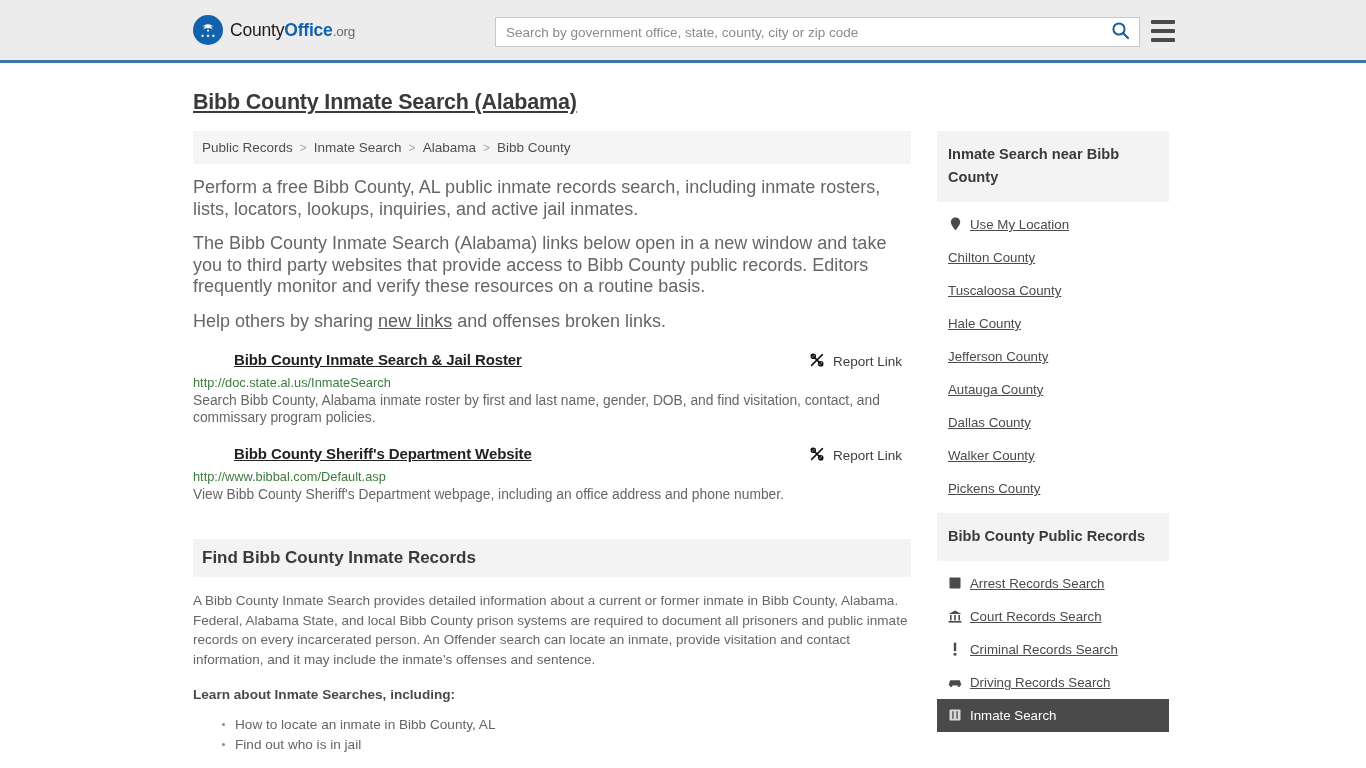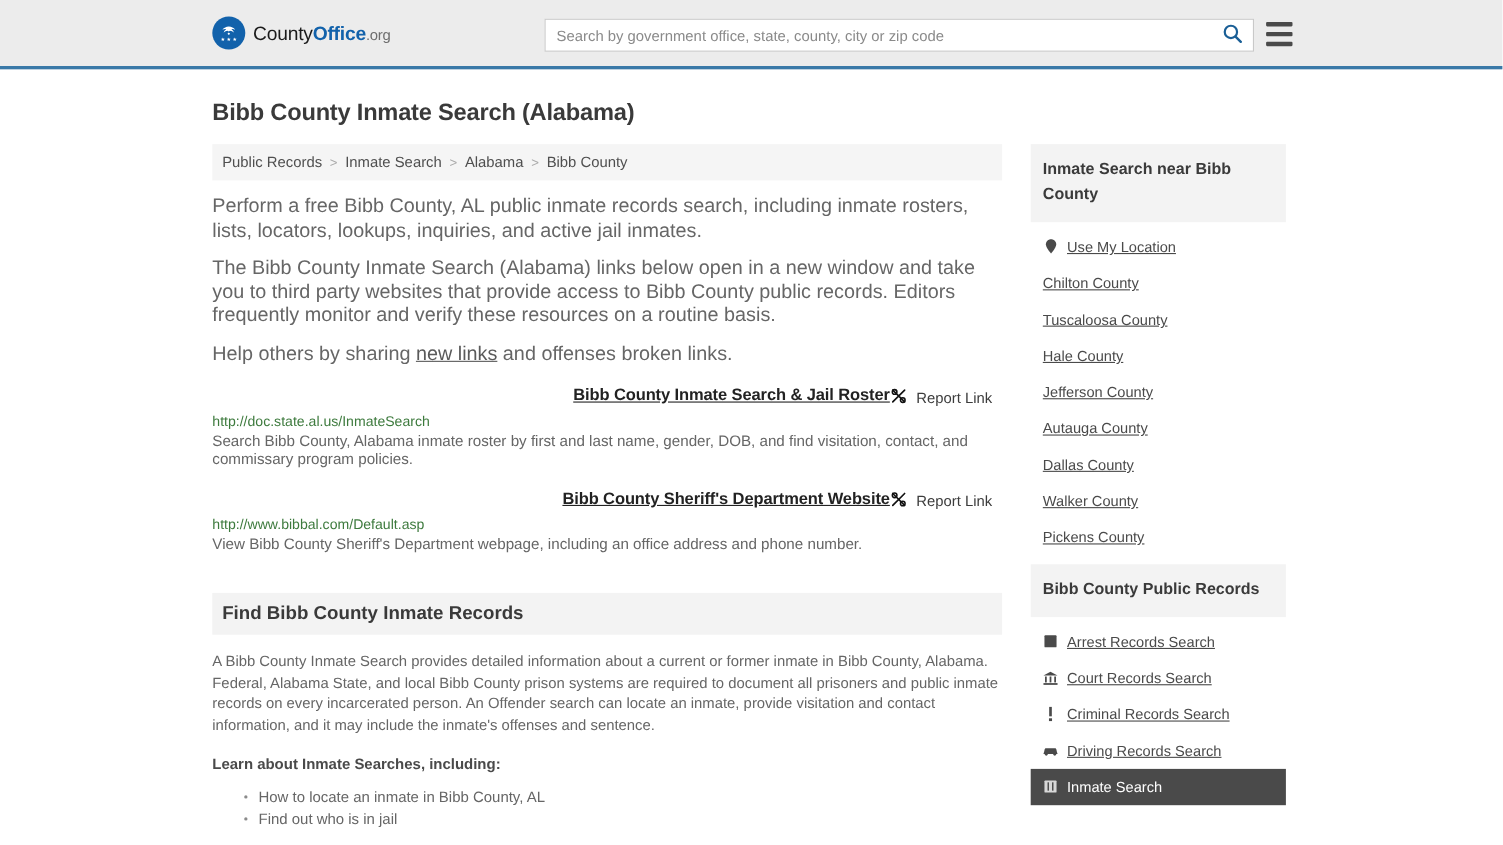--- a/index.html
+++ b/index.html
@@ -103,20 +103,21 @@
     width: 1366px;
     padding: 0 193px 0 193px;
     position: relative;
   }
   .page-title {
     font-size: 21.5px;
     font-weight: bold;
     color: #3a3a3a;
     margin: 27px 0 16px 0;
     letter-spacing: -0.2px;
+    text-decoration: underline;
   }
   .columns {
     display: flex;
     gap: 26px;
     align-items: flex-start;
   }
   .main-col { width: 718px; flex: none; }
   .side-col { width: 232px; flex: none; }
 
   
@@ -148,21 +149,21 @@
     text-decoration: underline;
   }
 
   
   .result {
     margin-top: 19px;
   }
   .result-head {
     display: flex;
     align-items: flex-start;
-    justify-content: flex-end;
+    justify-content: space-between;
     margin-left: 41px;
   }
   .result-title {
     font-size: 15px;
     font-weight: bold;
     color: #222222;
     text-decoration: underline;
     letter-spacing: -0.1px;
   }
   .report-link {

